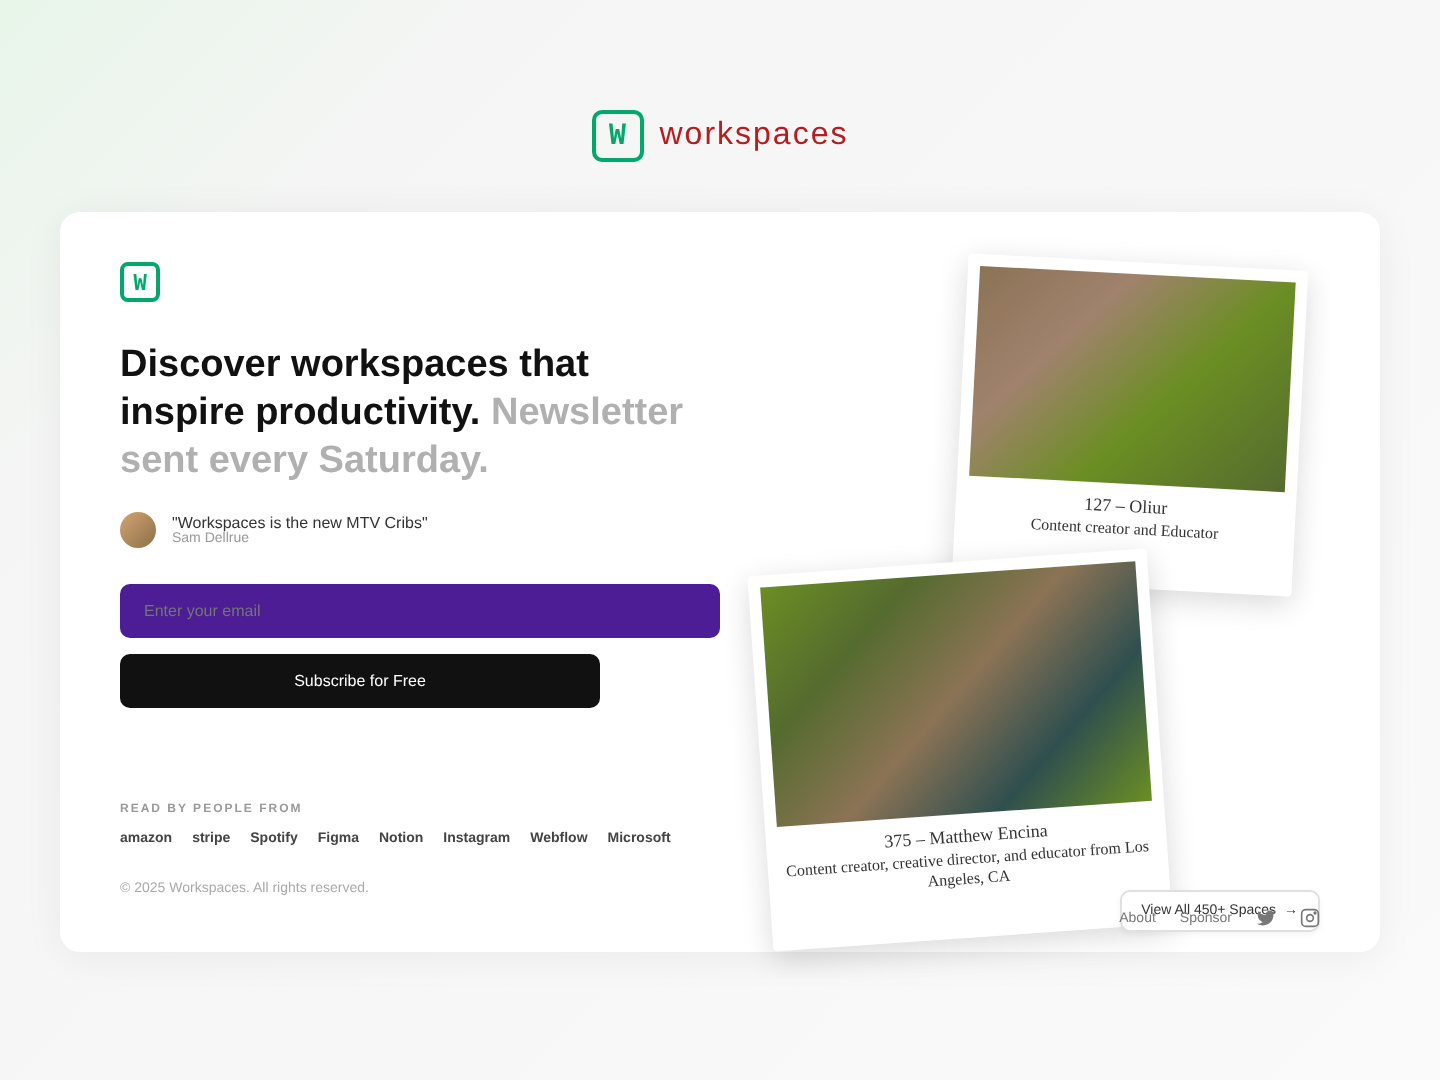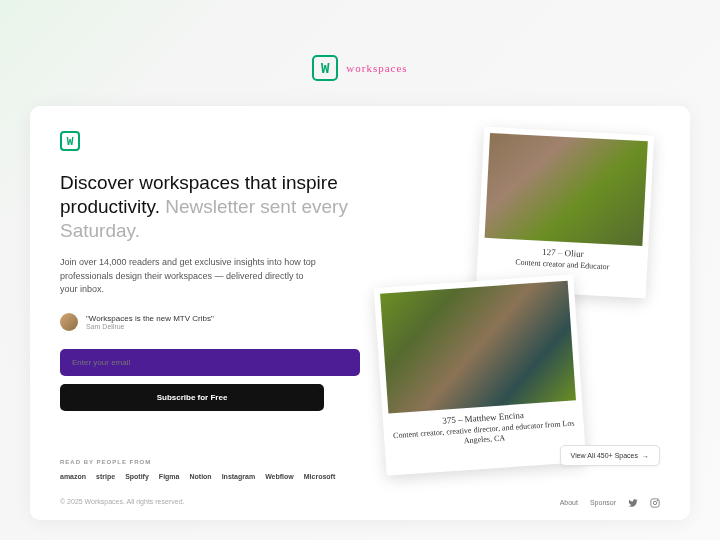--- a/index.html
+++ b/index.html
@@ -1,32 +1,32 @@
 <!DOCTYPE html>
 <html><head>
 <meta charset="utf-8">
 <style>
 *{margin:0;padding:0;box-sizing:border-box}
 body{font-family:-apple-system,BlinkMacSystemFont,"Segoe UI",Helvetica,Arial,sans-serif;background:linear-gradient(135deg,#e8f5e9 0%,#f5f5f5 20%,#fafafa 100%);width:720px;height:540px;overflow:hidden}
 .page{width:100%;height:100%;display:flex;flex-direction:column;align-items:center}
 .top-brand{display:flex;align-items:center;gap:8px;margin-top:55px;margin-bottom:25px}
 .logo-box{width:26px;height:26px;border:2px solid #00a86b;border-radius:5px;display:flex;align-items:center;justify-content:center;color:#00a86b;font-weight:600;font-size:14px;font-family:monospace}
-.brand-text{font-family:Liberation Serif, serif;font-size:11px;letter-spacing:1px;color:#ec4899}
+.brand-text{font-family:Liberation Sans, sans-serif;font-size:16px;letter-spacing:1px;color:#b91c1c}
 .card{background:#fff;border-radius:10px;box-shadow:0 2px 20px rgba(0,0,0,0.06);width:660px;padding:25px 30px 15px;position:relative;display:flex;gap:20px}
 .left{flex:1;min-width:0}
 .small-logo{width:20px;height:20px;border:2px solid #00a86b;border-radius:4px;display:flex;align-items:center;justify-content:center;color:#00a86b;font-weight:600;font-size:11px;font-family:monospace;margin-bottom:20px}
-.headline{font-size:19px;font-weight:400;line-height:1.25;color:#111;margin-bottom:14px}
+.headline{font-size:19px;font-weight:700;line-height:1.25;color:#111;margin-bottom:14px}
 .headline .muted{color:#b0b0b0}
 .sub{font-size:9px;color:#555;line-height:1.5;margin-bottom:16px;max-width:260px}
 .testimonial{display:flex;align-items:center;gap:8px;margin-bottom:18px}
 .avatar{width:18px;height:18px;border-radius:50%;background:linear-gradient(135deg,#d4a574,#8b6f47)}
 .quote{font-size:8px;color:#333}
 .author{font-size:7px;color:#999}
 .email-input{width:300px;padding:9px 12px;background:#4c1d95;border:none;border-radius:5px;font-size:8px;color:#999;margin-bottom:8px}
-.subscribe-btn{width:264px;padding:9px;background:#111;color:#fff;border:none;border-radius:5px;font-size:8px;font-weight:700;cursor:pointer;margin-bottom:48px}
+.subscribe-btn{width:240px;padding:9px;background:#111;color:#fff;border:none;border-radius:5px;font-size:8px;font-weight:400;cursor:pointer;margin-bottom:48px}
 .readby-label{font-size:6px;letter-spacing:1px;color:#999;text-transform:uppercase;font-weight:600;margin-bottom:8px}
 .logos{display:flex;gap:10px;align-items:center;margin-bottom:18px}
 .logo-item{font-size:7px;color:#444;font-weight:600}
 .copyright{font-size:7px;color:#aaa}
 .right{width:280px;position:relative;height:330px}
 .polaroid{position:absolute;background:#fff;padding:6px 6px 24px;box-shadow:0 4px 15px rgba(0,0,0,0.15);border-radius:2px}
 .polaroid-img{width:100%;display:block}
 .p1{width:170px;top:0;right:10px;transform:rotate(3deg)}
 .p1 .polaroid-img{height:105px;background:linear-gradient(135deg,#8b7355 0%,#a0826d 30%,#6b8e23 60%,#556b2f 100%)}
 .p2{width:200px;top:150px;left:0;transform:rotate(-4deg)}
@@ -47,21 +47,20 @@
     <div class="brand-text">workspaces</div>
   </div>
 
   <div class="card">
     <div class="left">
       <div class="small-logo">W</div>
       <h1 class="headline">
         <span>Discover workspaces that inspire productivity.</span>
         <span class="muted">Newsletter sent every Saturday.</span>
       </h1>
-      <p class="sub">Join over 14,000 readers and get exclusive insights into how top professionals design their workspaces — delivered directly to your inbox.</p>
       <div class="testimonial">
         <div class="avatar"></div>
         <div>
           <div class="quote">"Workspaces is the new MTV Cribs"</div>
           <div class="author">Sam Dellrue</div>
         </div>
       </div>
       <input class="email-input" placeholder="Enter your email" style="">
       <button class="subscribe-btn">Subscribe for Free</button>
       <div class="readby-label">READ BY PEOPLE FROM</div>

